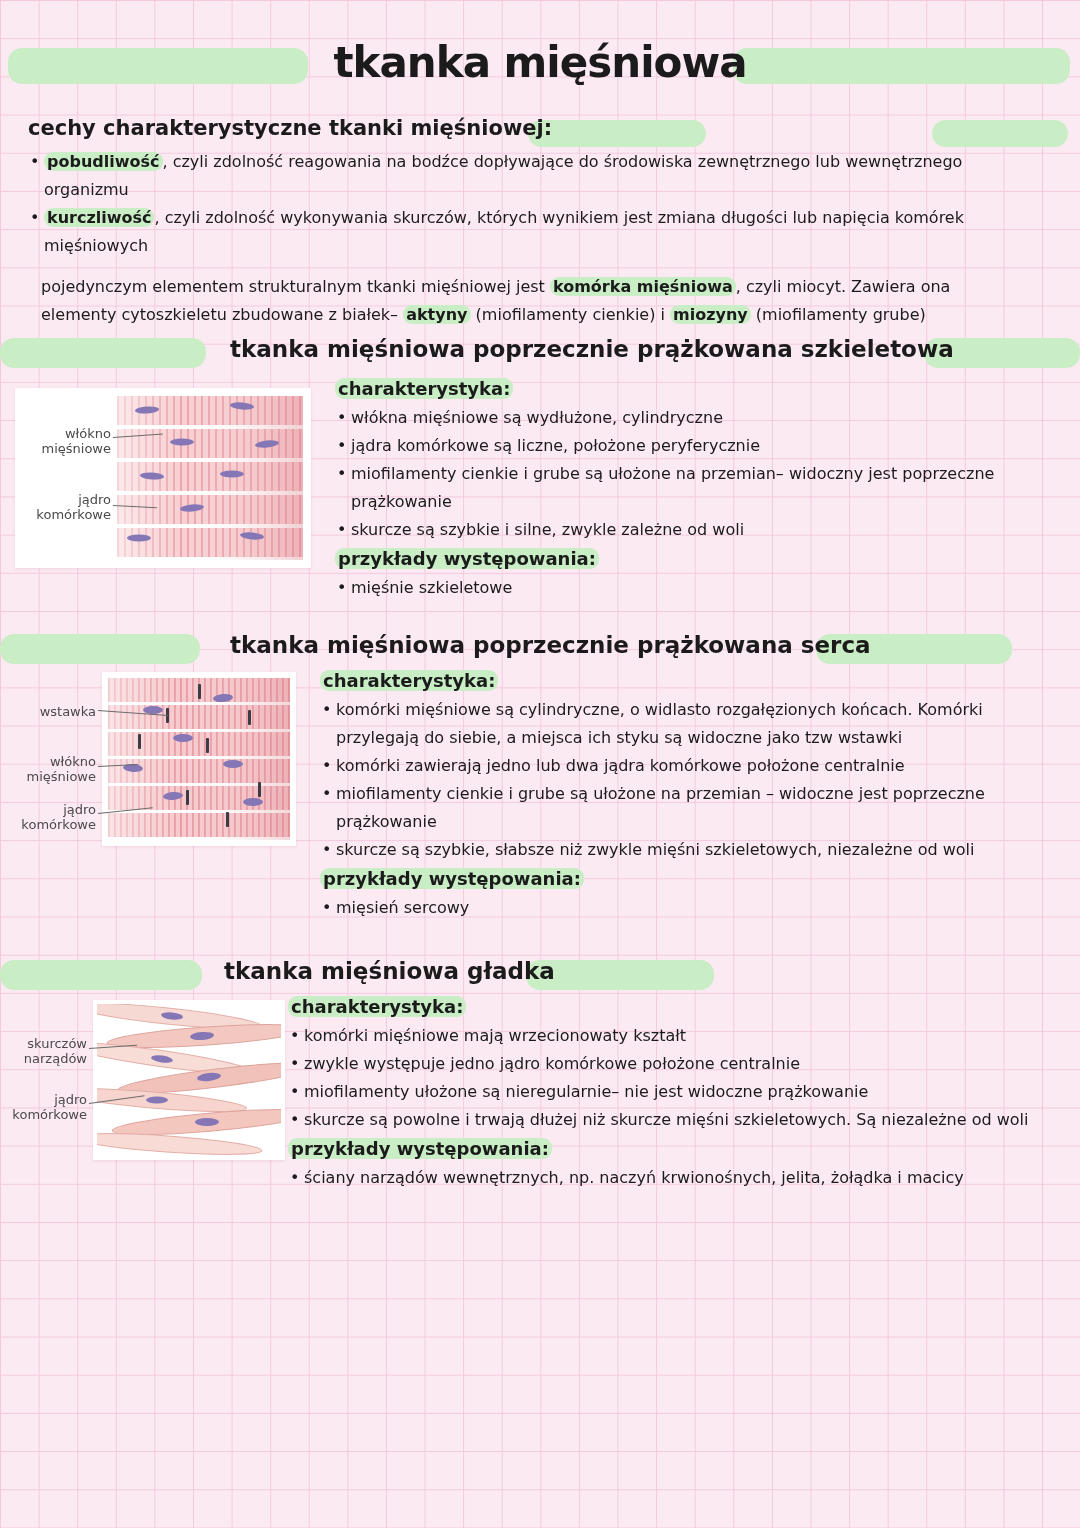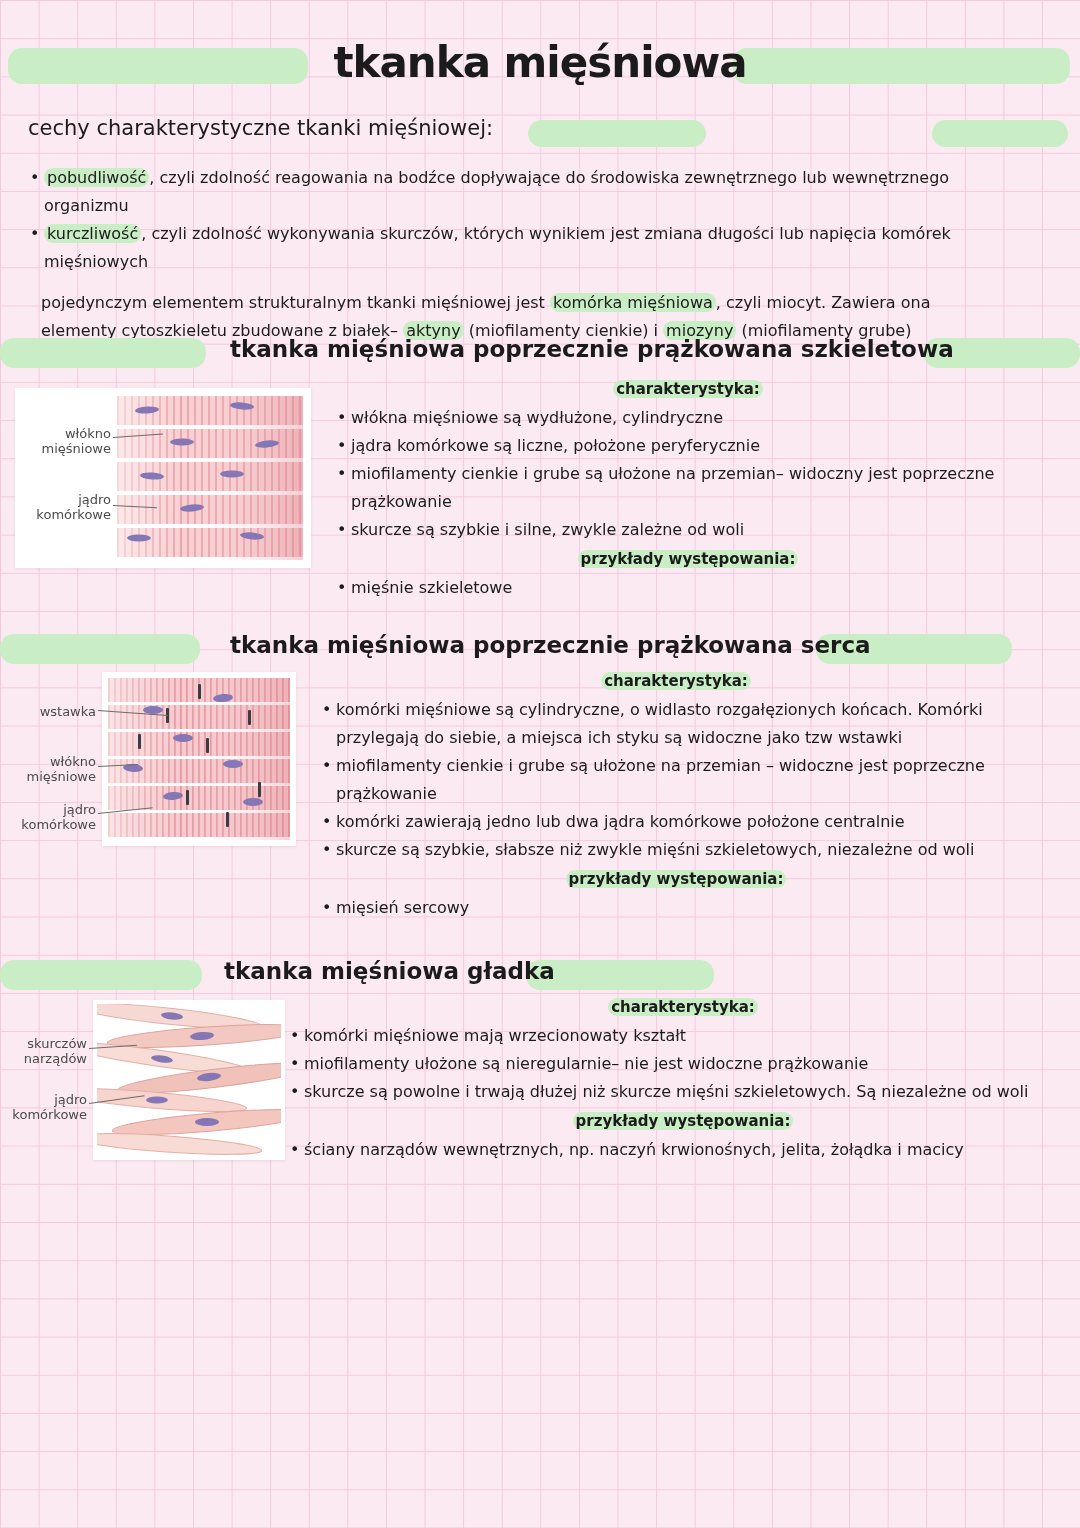--- a/index.html
+++ b/index.html
@@ -9,29 +9,29 @@
     background-color:#fceaf3;
     background-image:
       linear-gradient(to right,#f4c9de 1px,transparent 1px),
       linear-gradient(to bottom,#f4c9de 1px,transparent 1px);
     background-size:38.6px 38.2px;
   }
   .pill{position:absolute;background:#c9eec5;border-radius:14px;}
   .title{position:absolute;left:0;right:0;top:38px;margin:0;text-align:center;
     font-size:42px;font-weight:bold;letter-spacing:-1px;}
   .block{position:absolute;}
-  .h2{font-size:21px;font-weight:normal;margin:0 0 24px 0;}
+  .h2{font-size:21px;font-weight:bold;margin:0 0 8px 0;}
   .sec-heading{position:absolute;margin:2px;font-size:23px;font-weight:bold;white-space:nowrap;}
   .bullets{list-style:none;margin:0;padding:0;font-size:16px;line-height:28px;}
   .bullets li{position:relative;padding-left:16px;}
   .bullets li::before{content:"\2022";position:absolute;left:2px;}
   .para{margin:13px;font-size:16px;line-height:28px;}
   .hl{background:#c9eec5;border-radius:9px;padding:0 3px;
-      box-decoration-break:clone;-webkit-box-decoration-break:clone;}
-  .sub{font-weight:bold;font-size:15px;line-height:30px;text-align:center;}
+      box-decoration-break:clone;font-weight:bold;-webkit-box-decoration-break:clone;}
+  .sub{font-weight:bold;font-size:18px;line-height:30px;}
   .figwrap{position:absolute;}
   .figbox{position:absolute;background:#ffffff;box-shadow:0 1px 3px rgba(120,60,90,.12);}
   .fig-label{position:absolute;font-size:13px;line-height:15px;color:#4a4a4a;text-align:right;}
   .lead{position:absolute;height:1px;background:#6b6b6b;transform-origin:left center;}
 </style>
 </head>
 <body>
 
 <div class="pill" style="left:8px;top:48px;width:300px;height:36px"></div>
 <div class="pill" style="left:733px;top:48px;width:337px;height:36px"></div>
@@ -169,22 +169,22 @@
     <span>jądro</span><br>
     <span>komórkowe</span>
   </div>
   <div class="lead" style="left:84px;top:141px;width:55px;transform:rotate(-6deg)"></div>
 </div>
 
 <div class="block" style="left:320px;top:666px;width:712px">
   <div class="sub"><span class="hl">charakterystyka:</span></div>
   <ul class="bullets">
     <li>komórki mięśniowe są cylindryczne, o widlasto rozgałęzionych końcach. Komórki przylegają do siebie, a miejsca ich styku są widoczne jako tzw wstawki</li>
+    <li>komórki zawierają jedno lub dwa jądra komórkowe położone centralnie</li>
     <li>miofilamenty cienkie i grube są ułożone na przemian – widoczne jest poprzeczne prążkowanie</li>
-    <li>komórki zawierają jedno lub dwa jądra komórkowe położone centralnie</li>
     <li>skurcze są szybkie, słabsze niż zwykle mięśni szkieletowych, niezależne od woli</li>
   </ul>
   <div class="sub"><span class="hl">przykłady występowania:</span></div>
   <ul class="bullets">
     <li>mięsień sercowy</li>
   </ul>
 </div>
 
 <div class="pill" style="left:0;top:960px;width:202px;height:30px"></div>
 <div class="pill" style="left:526px;top:960px;width:188px;height:30px"></div>
@@ -221,20 +221,21 @@
     <span>jądro</span><br>
     <span>komórkowe</span>
   </div>
   <div class="lead" style="left:84px;top:103px;width:56px;transform:rotate(-8deg)"></div>
 </div>
 
 <div class="block" style="left:288px;top:992px;width:790px">
   <div class="sub"><span class="hl">charakterystyka:</span></div>
   <ul class="bullets">
     <li>komórki mięśniowe mają wrzecionowaty kształt</li>
+    <li>zwykle występuje jedno jądro komórkowe położone centralnie</li>
     <li>miofilamenty ułożone są nieregularnie– nie jest widoczne prążkowanie</li>
     <li>skurcze są powolne i trwają dłużej niż skurcze mięśni szkieletowych. Są niezależne od woli</li>
   </ul>
   <div class="sub"><span class="hl">przykłady występowania:</span></div>
   <ul class="bullets">
     <li>ściany narządów wewnętrznych, np. naczyń krwionośnych, jelita, żołądka i macicy</li>
   </ul>
 </div>
 
 </body></html>

